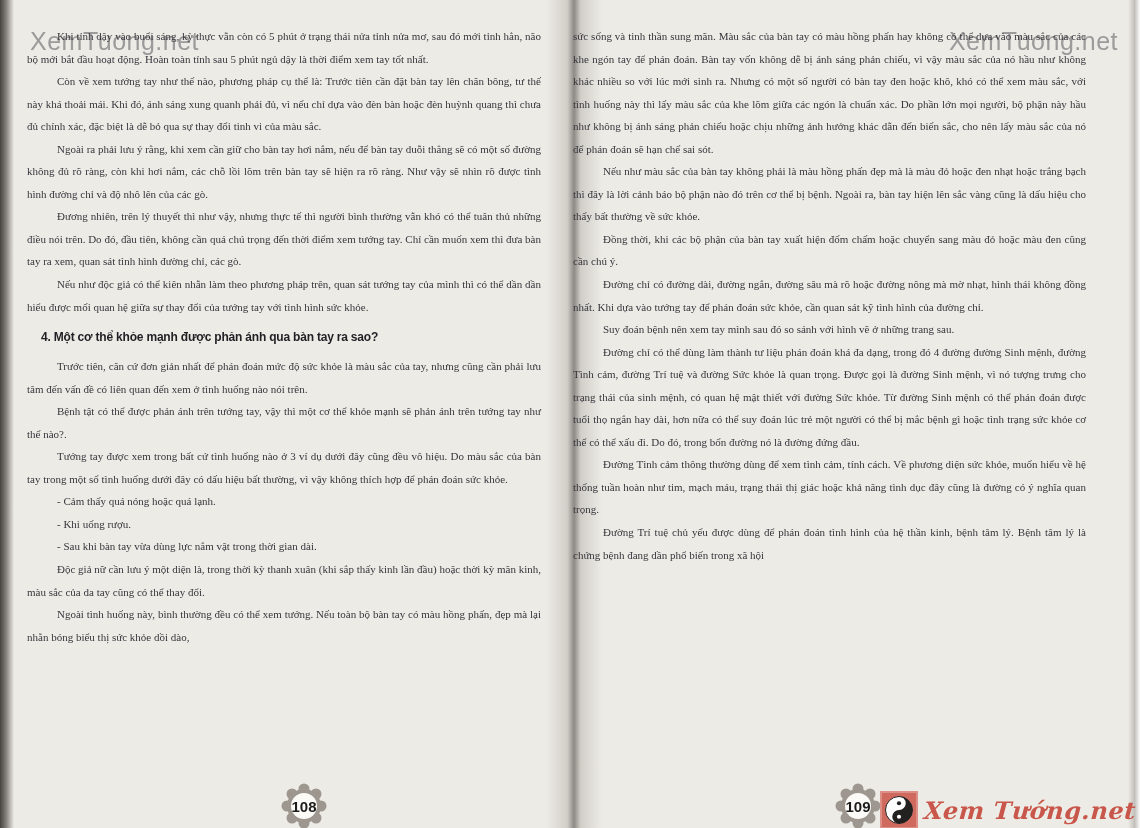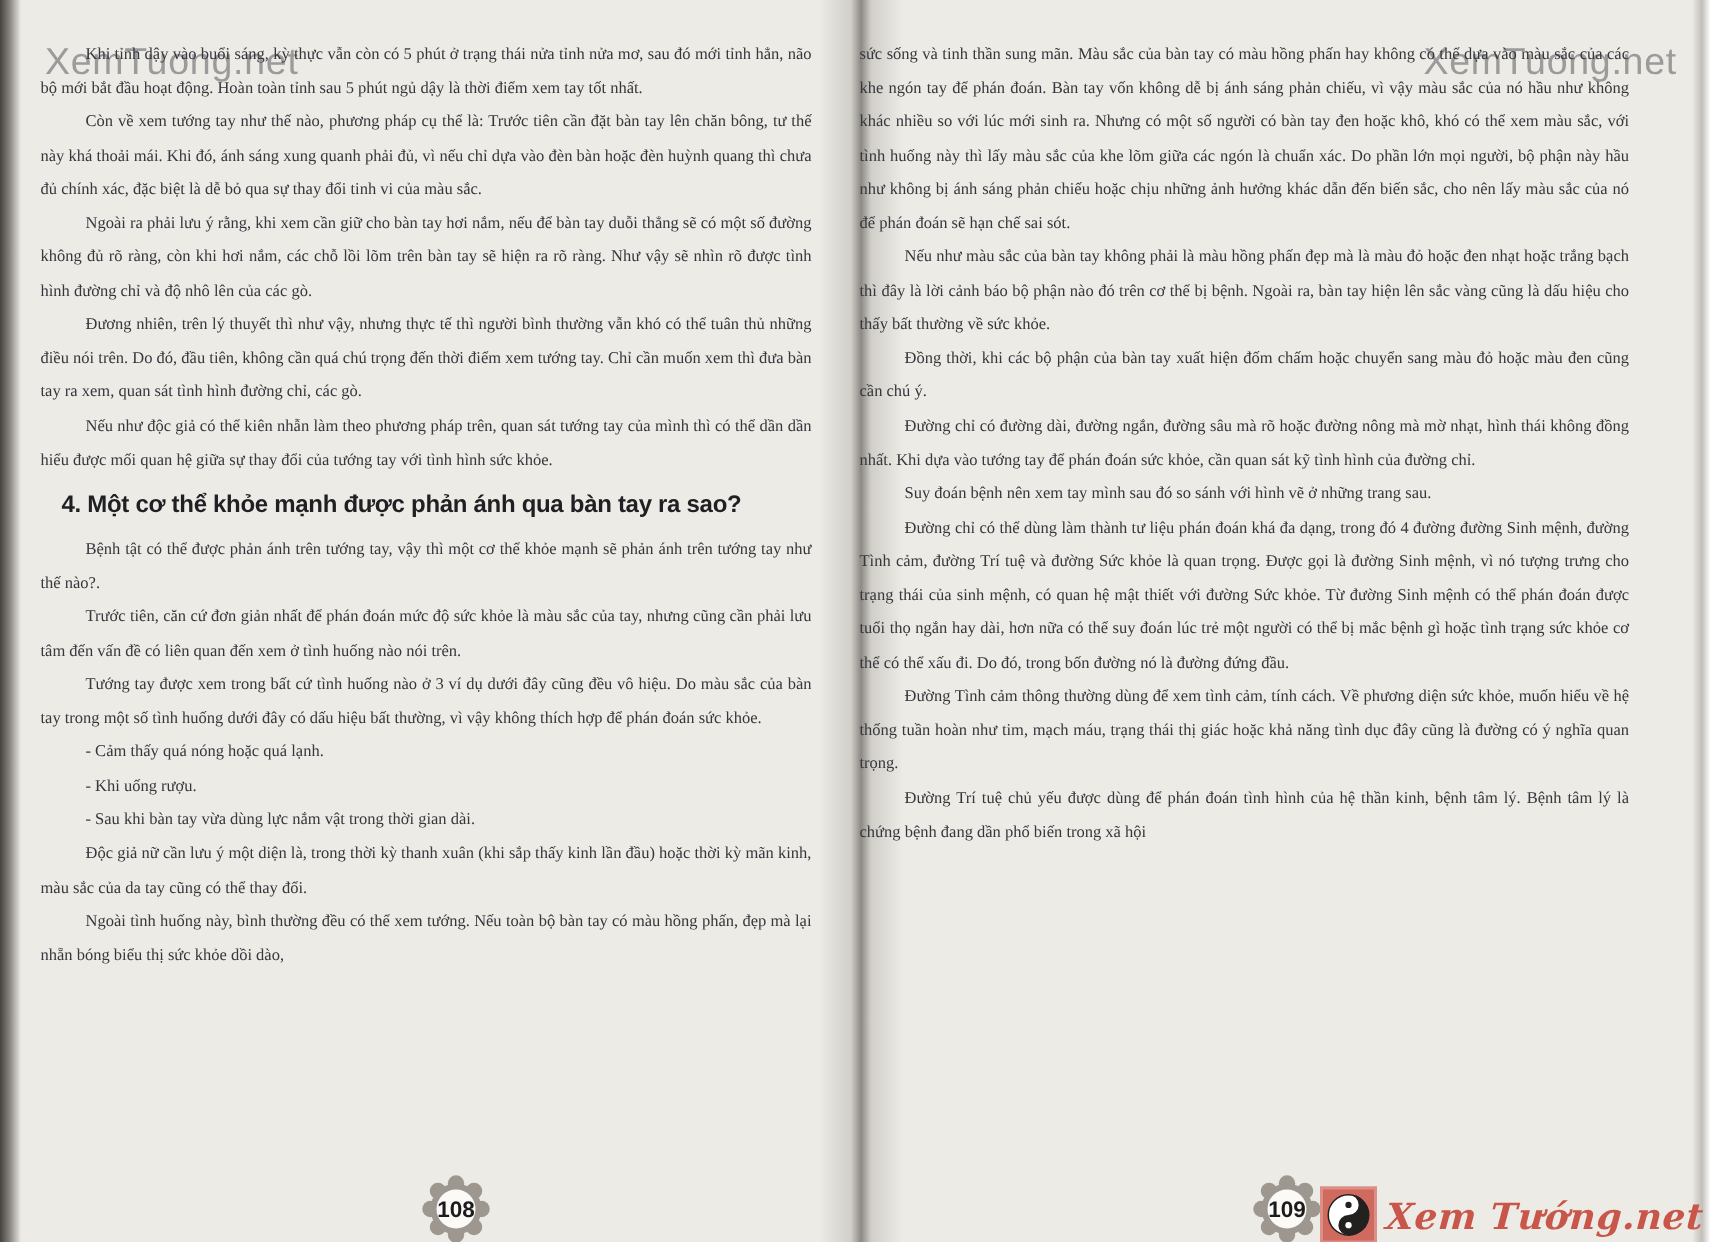--- a/index.html
+++ b/index.html
@@ -28,21 +28,21 @@
   .page{position:absolute; top:25px; color:#36363d;}
   .page-left{left:27px; width:514px;}
   .page-right{left:573px; width:513px;}
   p.para{
     margin:0; text-align:justify; text-indent:30px;
     font-size:11px; line-height:22.55px;
   }
   p.para.no-indent{text-indent:0;}
   h2.heading{
     font-family:"Liberation Sans", sans-serif; font-weight:bold;
-    font-size:16px; letter-spacing:-0.2px; color:#1f1f24;
+    font-size:12px; letter-spacing:-0.2px; color:#1f1f24;
     margin:7px 0 6px 0; text-indent:14px; line-height:24px;
   }
   
   .badge{position:absolute; width:48px; height:48px; top:782px;}
   .badge-left{left:280px;}
   .badge-right{left:834px;}
   .badge svg{position:absolute;left:0;top:0;}
   .badge-num{
     position:absolute; left:0; top:0; width:48px; height:48px;
     display:flex; align-items:center; justify-content:center;
@@ -73,22 +73,22 @@
   <div class="watermark wm-left">XemTuong.net</div>
   <div class="watermark wm-right">XemTuong.net</div>
 
   <div class="page page-left">
     <p class="para">Khi tỉnh dậy vào buổi sáng, kỳ thực vẫn còn có 5 phút ở trạng thái nửa tỉnh nửa mơ, sau đó mới tỉnh hẳn, não bộ mới bắt đầu hoạt động. Hoàn toàn tỉnh sau 5 phút ngủ dậy là thời điểm xem tay tốt nhất.</p>
     <p class="para">Còn về xem tướng tay như thế nào, phương pháp cụ thể là: Trước tiên cần đặt bàn tay lên chăn bông, tư thế này khá thoải mái. Khi đó, ánh sáng xung quanh phải đủ, vì nếu chỉ dựa vào đèn bàn hoặc đèn huỳnh quang thì chưa đủ chính xác, đặc biệt là dễ bỏ qua sự thay đổi tinh vi của màu sắc.</p>
     <p class="para">Ngoài ra phải lưu ý rằng, khi xem cần giữ cho bàn tay hơi nắm, nếu để bàn tay duỗi thẳng sẽ có một số đường không đủ rõ ràng, còn khi hơi nắm, các chỗ lồi lõm trên bàn tay sẽ hiện ra rõ ràng. Như vậy sẽ nhìn rõ được tình hình đường chỉ và độ nhô lên của các gò.</p>
     <p class="para">Đương nhiên, trên lý thuyết thì như vậy, nhưng thực tế thì người bình thường vẫn khó có thể tuân thủ những điều nói trên. Do đó, đầu tiên, không cần quá chú trọng đến thời điểm xem tướng tay. Chỉ cần muốn xem thì đưa bàn tay ra xem, quan sát tình hình đường chỉ, các gò.</p>
     <p class="para">Nếu như độc giả có thể kiên nhẫn làm theo phương pháp trên, quan sát tướng tay của mình thì có thể dần dần hiểu được mối quan hệ giữa sự thay đổi của tướng tay với tình hình sức khỏe.</p>
     <h2 class="heading">4. Một cơ thể khỏe mạnh được phản ánh qua bàn tay ra sao?</h2>
+    <p class="para">Trước tiên, căn cứ đơn giản nhất để phán đoán mức độ sức khỏe là màu sắc của tay, nhưng cũng cần phải lưu tâm đến vấn đề có liên quan đến xem ở tình huống nào nói trên.</p>
     <p class="para">Bệnh tật có thể được phản ánh trên tướng tay, vậy thì một cơ thể khỏe mạnh sẽ phản ánh trên tướng tay như thế nào?.</p>
-    <p class="para">Trước tiên, căn cứ đơn giản nhất để phán đoán mức độ sức khỏe là màu sắc của tay, nhưng cũng cần phải lưu tâm đến vấn đề có liên quan đến xem ở tình huống nào nói trên.</p>
     <p class="para">Tướng tay được xem trong bất cứ tình huống nào ở 3 ví dụ dưới đây cũng đều vô hiệu. Do màu sắc của bàn tay trong một số tình huống dưới đây có dấu hiệu bất thường, vì vậy không thích hợp để phán đoán sức khỏe.</p>
     <p class="para">- Cảm thấy quá nóng hoặc quá lạnh.</p>
     <p class="para">- Khi uống rượu.</p>
     <p class="para">- Sau khi bàn tay vừa dùng lực nắm vật trong thời gian dài.</p>
     <p class="para">Độc giả nữ cần lưu ý một diện là, trong thời kỳ thanh xuân (khi sắp thấy kinh lần đầu) hoặc thời kỳ mãn kinh, màu sắc của da tay cũng có thể thay đổi.</p>
     <p class="para">Ngoài tình huống này, bình thường đều có thể xem tướng. Nếu toàn bộ bàn tay có màu hồng phấn, đẹp mà lại nhẵn bóng biểu thị sức khỏe dồi dào,</p>
   </div>
 
   <div class="page page-right">
     <p class="para no-indent">sức sống và tinh thần sung mãn. Màu sắc của bàn tay có màu hồng phấn hay không có thể dựa vào màu sắc của các khe ngón tay để phán đoán. Bàn tay vốn không dễ bị ánh sáng phản chiếu, vì vậy màu sắc của nó hầu như không khác nhiều so với lúc mới sinh ra. Nhưng có một số người có bàn tay đen hoặc khô, khó có thể xem màu sắc, với tình huống này thì lấy màu sắc của khe lõm giữa các ngón là chuẩn xác. Do phần lớn mọi người, bộ phận này hầu như không bị ánh sáng phản chiếu hoặc chịu những ảnh hưởng khác dẫn đến biến sắc, cho nên lấy màu sắc của nó để phán đoán sẽ hạn chế sai sót.</p>

